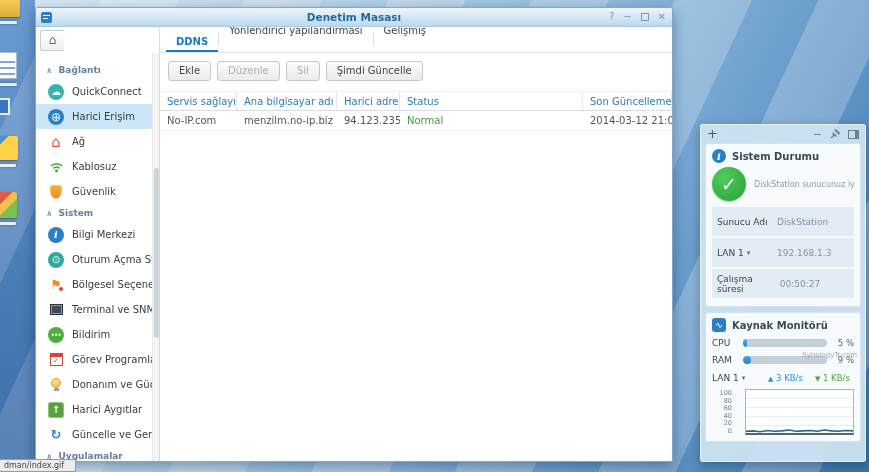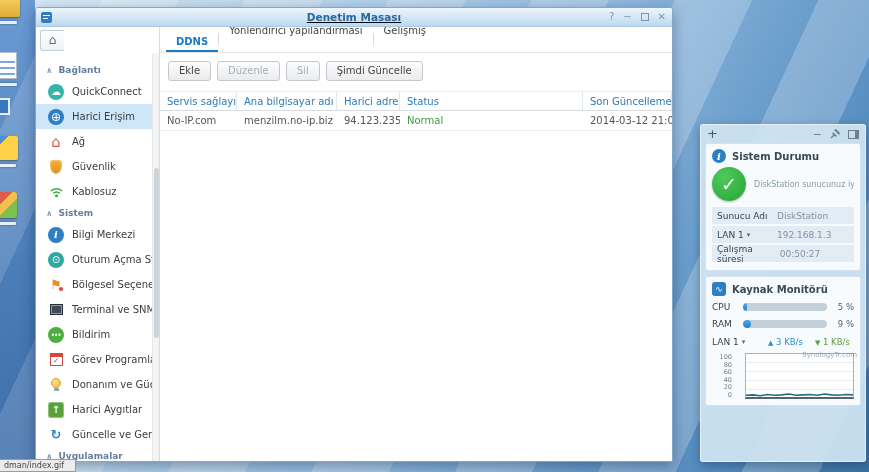--- a/index.html
+++ b/index.html
@@ -22,21 +22,21 @@
   
   .dsm { position:absolute; left:35px; top:0; right:0; bottom:0;
     background:linear-gradient(118deg,#d7e9f6 0%,#b3d2ea 30%,#8db8dd 55%,#5c92c4 80%,#39719f 100%); }
   .dsm .streaks { background:repeating-linear-gradient(115deg, rgba(255,255,255,0) 0 60px, rgba(255,255,255,.22) 60px 130px); }
 
   
   .cpw { position:absolute; left:35px; top:7px; width:638px; height:455px;
     border:1px solid #7fa9cc; border-radius:3px 3px 0 0; box-shadow:0 4px 14px rgba(0,10,40,.35);
     display:flex; flex-direction:column; background:#fff; }
   .titlebar { height:19px; flex:0 0 19px; background:linear-gradient(#eef6fc,#bcd9ee); border-bottom:1px solid #a9c9e2;
-    display:flex; align-items:center; position:relative; border-radius:2px 2px 0 0;text-decoration:underline; }
+    display:flex; align-items:center; position:relative; border-radius:2px 2px 0 0; }
   .win-ic { position:absolute; left:5px; top:4px; width:11px; height:11px; border-radius:2px; background:#2d7fc1;
     background-image:linear-gradient(#fff 0 0),linear-gradient(#fff 0 0); background-size:7px 1px,5px 1px; background-position:2px 3px,2px 6px; background-repeat:no-repeat; }
   .win-title { flex:1; text-align:center; font-size:10.5px; font-weight:bold; color:#29689c; }
   .win-ctrls { position:absolute; right:6px; top:2px; display:flex; gap:9px; color:#7d96ab; font-size:10px; }
   .wc { cursor:pointer; line-height:14px; }
   .wc-max { width:8px; height:8px; border:1px solid #7d96ab; margin-top:3px; }
 
   .cpw-body { flex:1; display:flex; overflow:hidden; background:#fff; }
 
   
@@ -110,21 +110,21 @@
   .card { margin:0 4px 5px; background:#f7fbfe; border:1px solid #d3e2ee; border-radius:3px; padding:5px 6px 6px; position:relative; }
   .card-h { display:flex; align-items:center; gap:6px; margin-bottom:4px; }
   .card-h .ic { width:14px; height:14px; flex:0 0 14px; }
   .card-t { font-size:10px; font-weight:bold; color:#3a4a55; }
   .ic-rm { background:#2d7fc1; border-radius:3px; font-size:9px; }
   .status-row { display:flex; gap:8px; align-items:center; margin:2px 0 6px; }
   .ok-circle { width:34px; height:34px; flex:0 0 34px; border-radius:50%; background:radial-gradient(circle at 35% 30%,#4fcb5e,#27a336); display:flex; align-items:center; justify-content:center; color:#fff; font-size:19px; font-weight:bold; box-shadow:0 1px 2px rgba(0,0,0,.25); }
   .st-col { display:flex; flex-direction:column; overflow:hidden; }
   .st-good { font-size:15px; color:#3db14d; }
   .st-sub { font-size:8px; color:#8a9aa6; white-space:nowrap; overflow:hidden; max-width:100px; }
-  .frow { display:flex; align-items:center; background:#e2ecf4; height:17px; margin-bottom:2px; padding:0 5px; }
+  .frow { display:flex; align-items:center; background:#e2ecf4; height:29px; margin-bottom:2px; padding:0 5px; }
   .fl { font-size:9px; color:#38454f; display:flex; align-items:center; gap:3px; }
   .fv { font-size:9px; color:#8593a0; margin-left:auto; width:72px; text-align:left; }
   .dd { font-size:7px; color:#5a6a78; }
   .rm-row { display:flex; align-items:center; gap:5px; height:14px; margin-bottom:3px; }
   .rm-l { font-size:9px; color:#38454f; width:26px; flex:0 0 26px; }
   .track { flex:1; height:8px; background:#c3cfd9; border-radius:4px; overflow:hidden; }
   .fill { display:block; height:100%; background:linear-gradient(#4da4e4,#2381c9); border-radius:4px; }
   .rm-v { font-size:8.5px; color:#55626d; width:22px; flex:0 0 22px; text-align:right; }
   .lan-row { display:flex; align-items:center; gap:4px; height:16px; margin:1px 0 3px; }
   .lan-lbl { font-size:9px; color:#38454f; display:flex; gap:3px; align-items:center; width:38px; }
@@ -202,34 +202,34 @@
           </div>
           <div class="side-item sel">
             <span class="ic ic-ext">⊕</span>
             <span class="lbl">Harici Erişim</span>
           </div>
           <div class="side-item">
             <span class="ic ic-net">⌂</span>
             <span class="lbl">Ağ</span>
           </div>
           <div class="side-item">
-            <span class="ic ic-sec">
-                <span class="shield"></span>
-              </span>
-            <span class="lbl">Güvenlik</span>
-          </div>
-          <div class="side-item">
             <span class="ic">
               <svg width="15" height="15" viewBox="0 0 16 16">
                   <path d="M2 7.5a8.5 8.5 0 0 1 12 0" fill="none" stroke="#3aaa3f" stroke-width="1.7"></path>
                   <path d="M4.6 10a4.8 4.8 0 0 1 6.8 0" fill="none" stroke="#3aaa3f" stroke-width="1.7"></path>
                   <circle cx="8" cy="12.6" r="1.6" fill="#3aaa3f"></circle>
                 </svg>
             </span>
             <span class="lbl">Kablosuz</span>
+          </div>
+          <div class="side-item">
+            <span class="ic ic-sec">
+                <span class="shield"></span>
+              </span>
+            <span class="lbl">Güvenlik</span>
           </div>
           <div class="sec">
             <span class="chev">∧</span>
             <span>Sistem</span>
           </div>
           <div class="side-item">
             <span class="ic ic-info">i</span>
             <span class="lbl">Bilgi Merkezi</span>
           </div>
           <div class="side-item">

